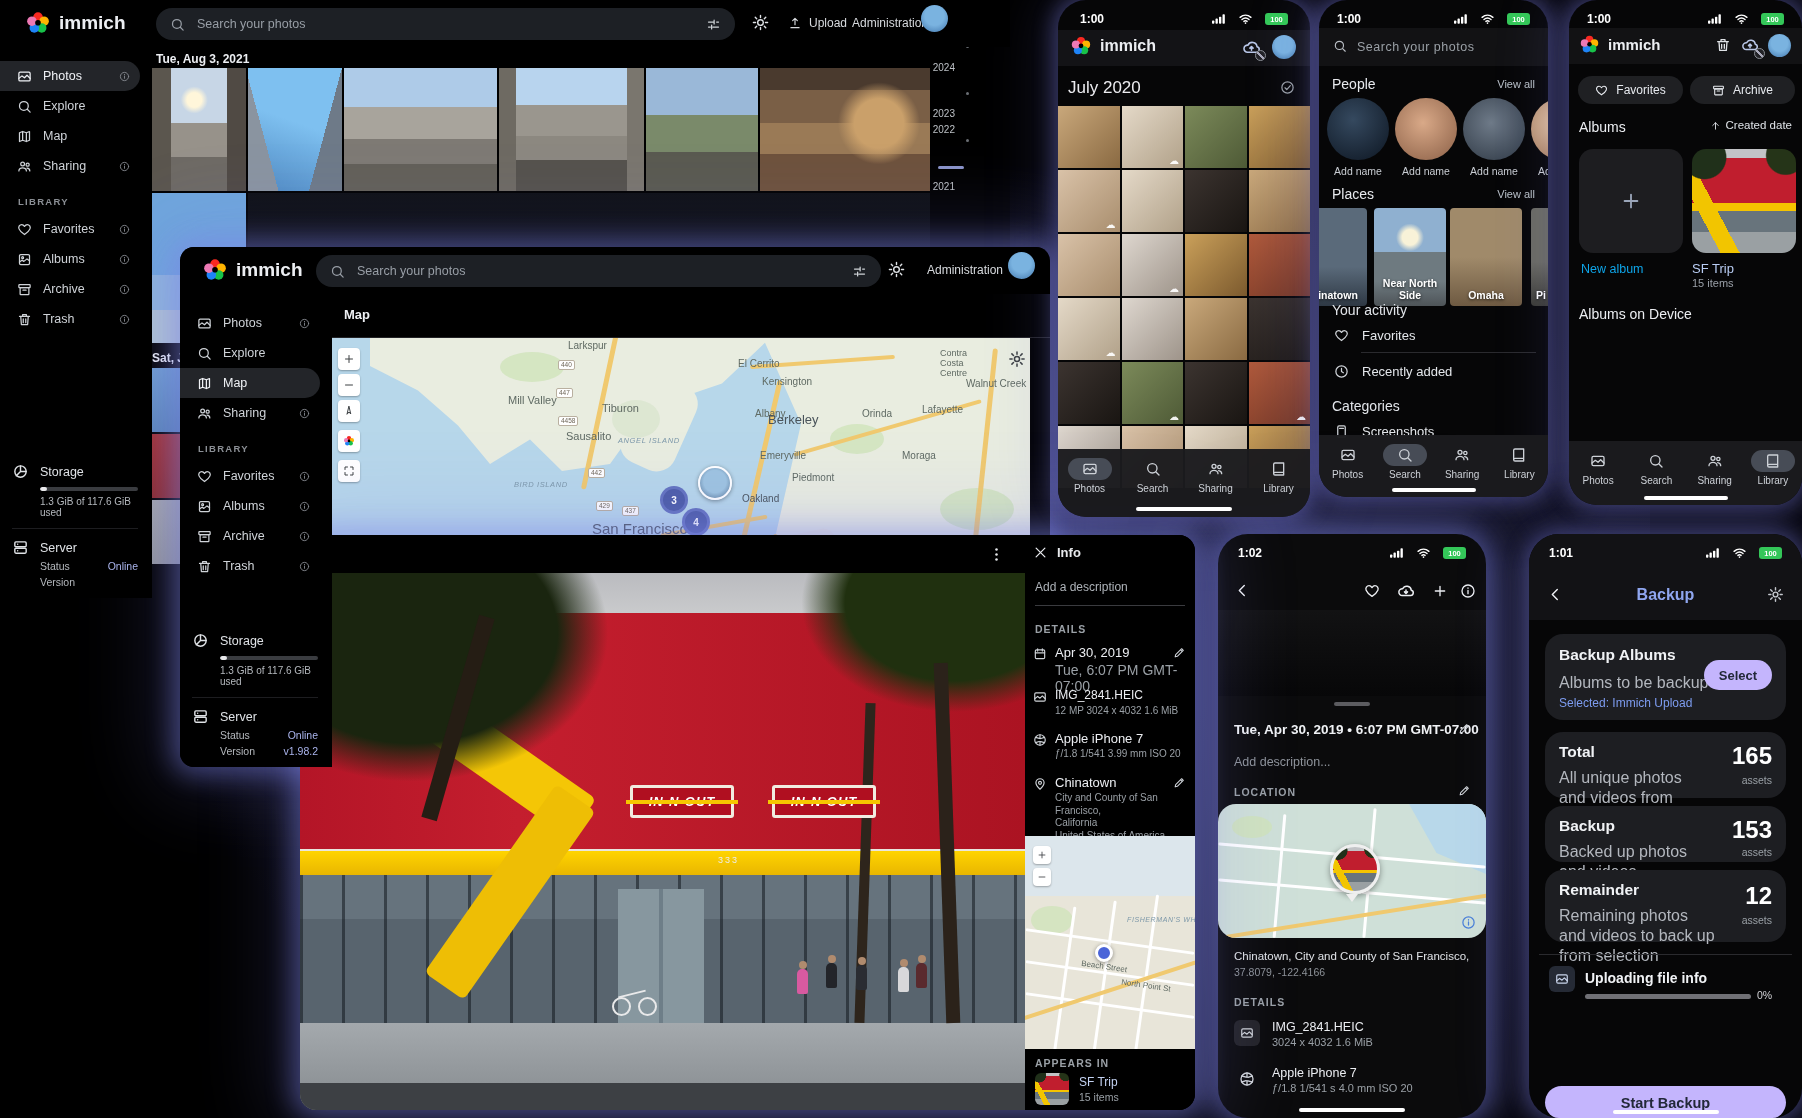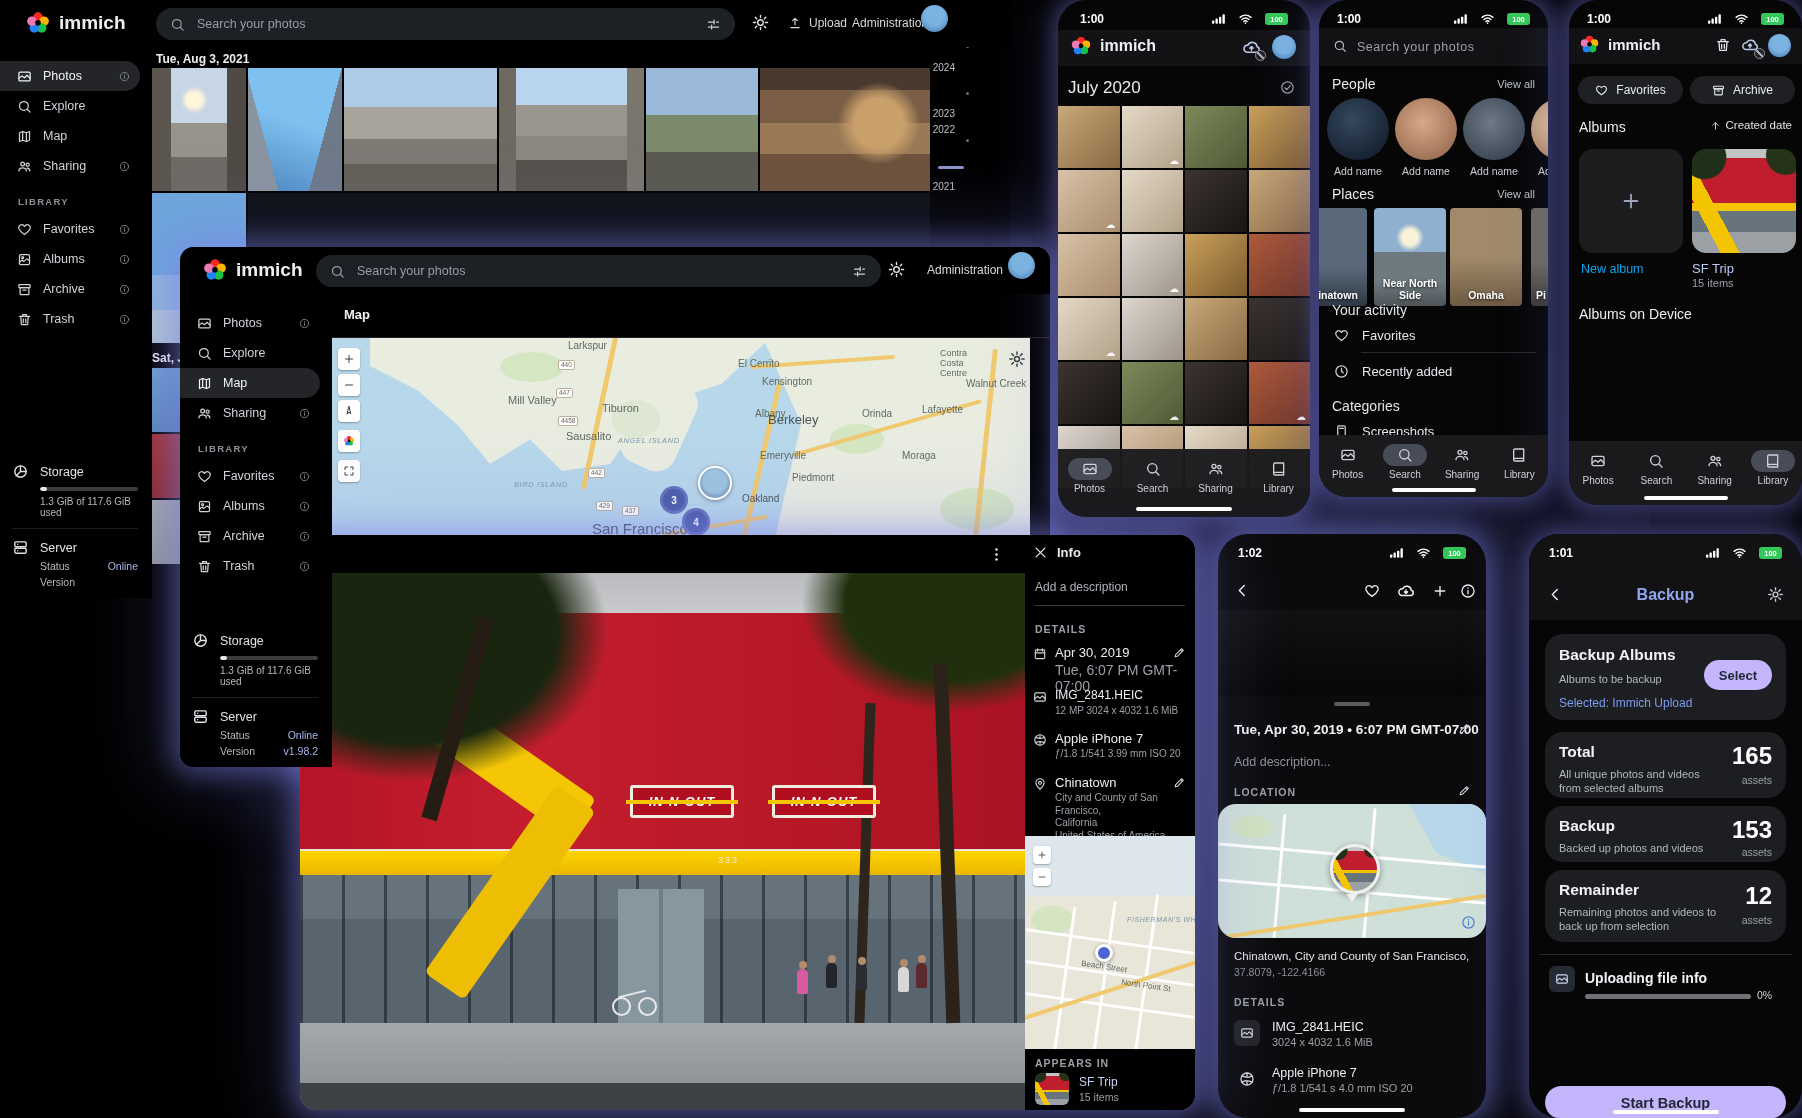--- a/index.html
+++ b/index.html
@@ -94,21 +94,21 @@
 .avc{position:absolute;width:62px;height:62px;border-radius:50%}
 .av1{background:radial-gradient(circle at 42% 35%,#35495f,#0d1622)}
 .av2{background:radial-gradient(circle at 45% 40%,#d9a988,#8a5f46)}
 .av3{background:radial-gradient(circle at 45% 40%,#6e7a88,#2e3844)}
 .av4{background:radial-gradient(circle at 45% 40%,#e8c9a8,#9a6f50)}
 .ptile{position:absolute;height:98px;width:72px;border-radius:4px;overflow:hidden;background:linear-gradient(180deg,#8aa4b8 0 55%,#5d6a74 55%)}
 .ptile span{position:absolute;left:0;right:0;bottom:5px;text-align:center;font-size:10.5px;font-weight:700;color:#fff;text-shadow:0 1px 3px rgba(0,0,0,.8)}
 .prow{display:flex;align-items:center;gap:13px;font-size:13px;color:#e4e7eb}
 .card{position:absolute;left:16px;width:241px;background:#1d1e22;border-radius:18px;box-sizing:border-box}
 .ct{font-size:15.5px;font-weight:700;color:#f0f2f5}
-.cs{font-size:11px;color:#b3b7be;line-height:1.25}
+.cs{font-size:16px;color:#b3b7be;line-height:1.25}
 .cv{font-size:24px;font-weight:700;color:#fff}
 .cu{font-size:10.5px;color:#9aa0a6}
 .frow{border:1px solid #6b6b70;font-size:9px;font-weight:700;color:#ededf0;padding:4px 6px;line-height:1.3}
 .bluebtn{background:#c4b5fd;color:#222838;display:flex;align-items:center;justify-content:center;font-weight:700}
 .cloudbdg{position:absolute;right:-3px;bottom:-2px;width:9px;height:9px;border-radius:50%;background:#232327;border:1px solid #8a8e94;
   background-image:linear-gradient(45deg,transparent 44%,#aab 44% 56%,transparent 56%)}
 .shadsep{border-top:1px solid #2a2a2e}
 </style>
 </head>
 <body>

